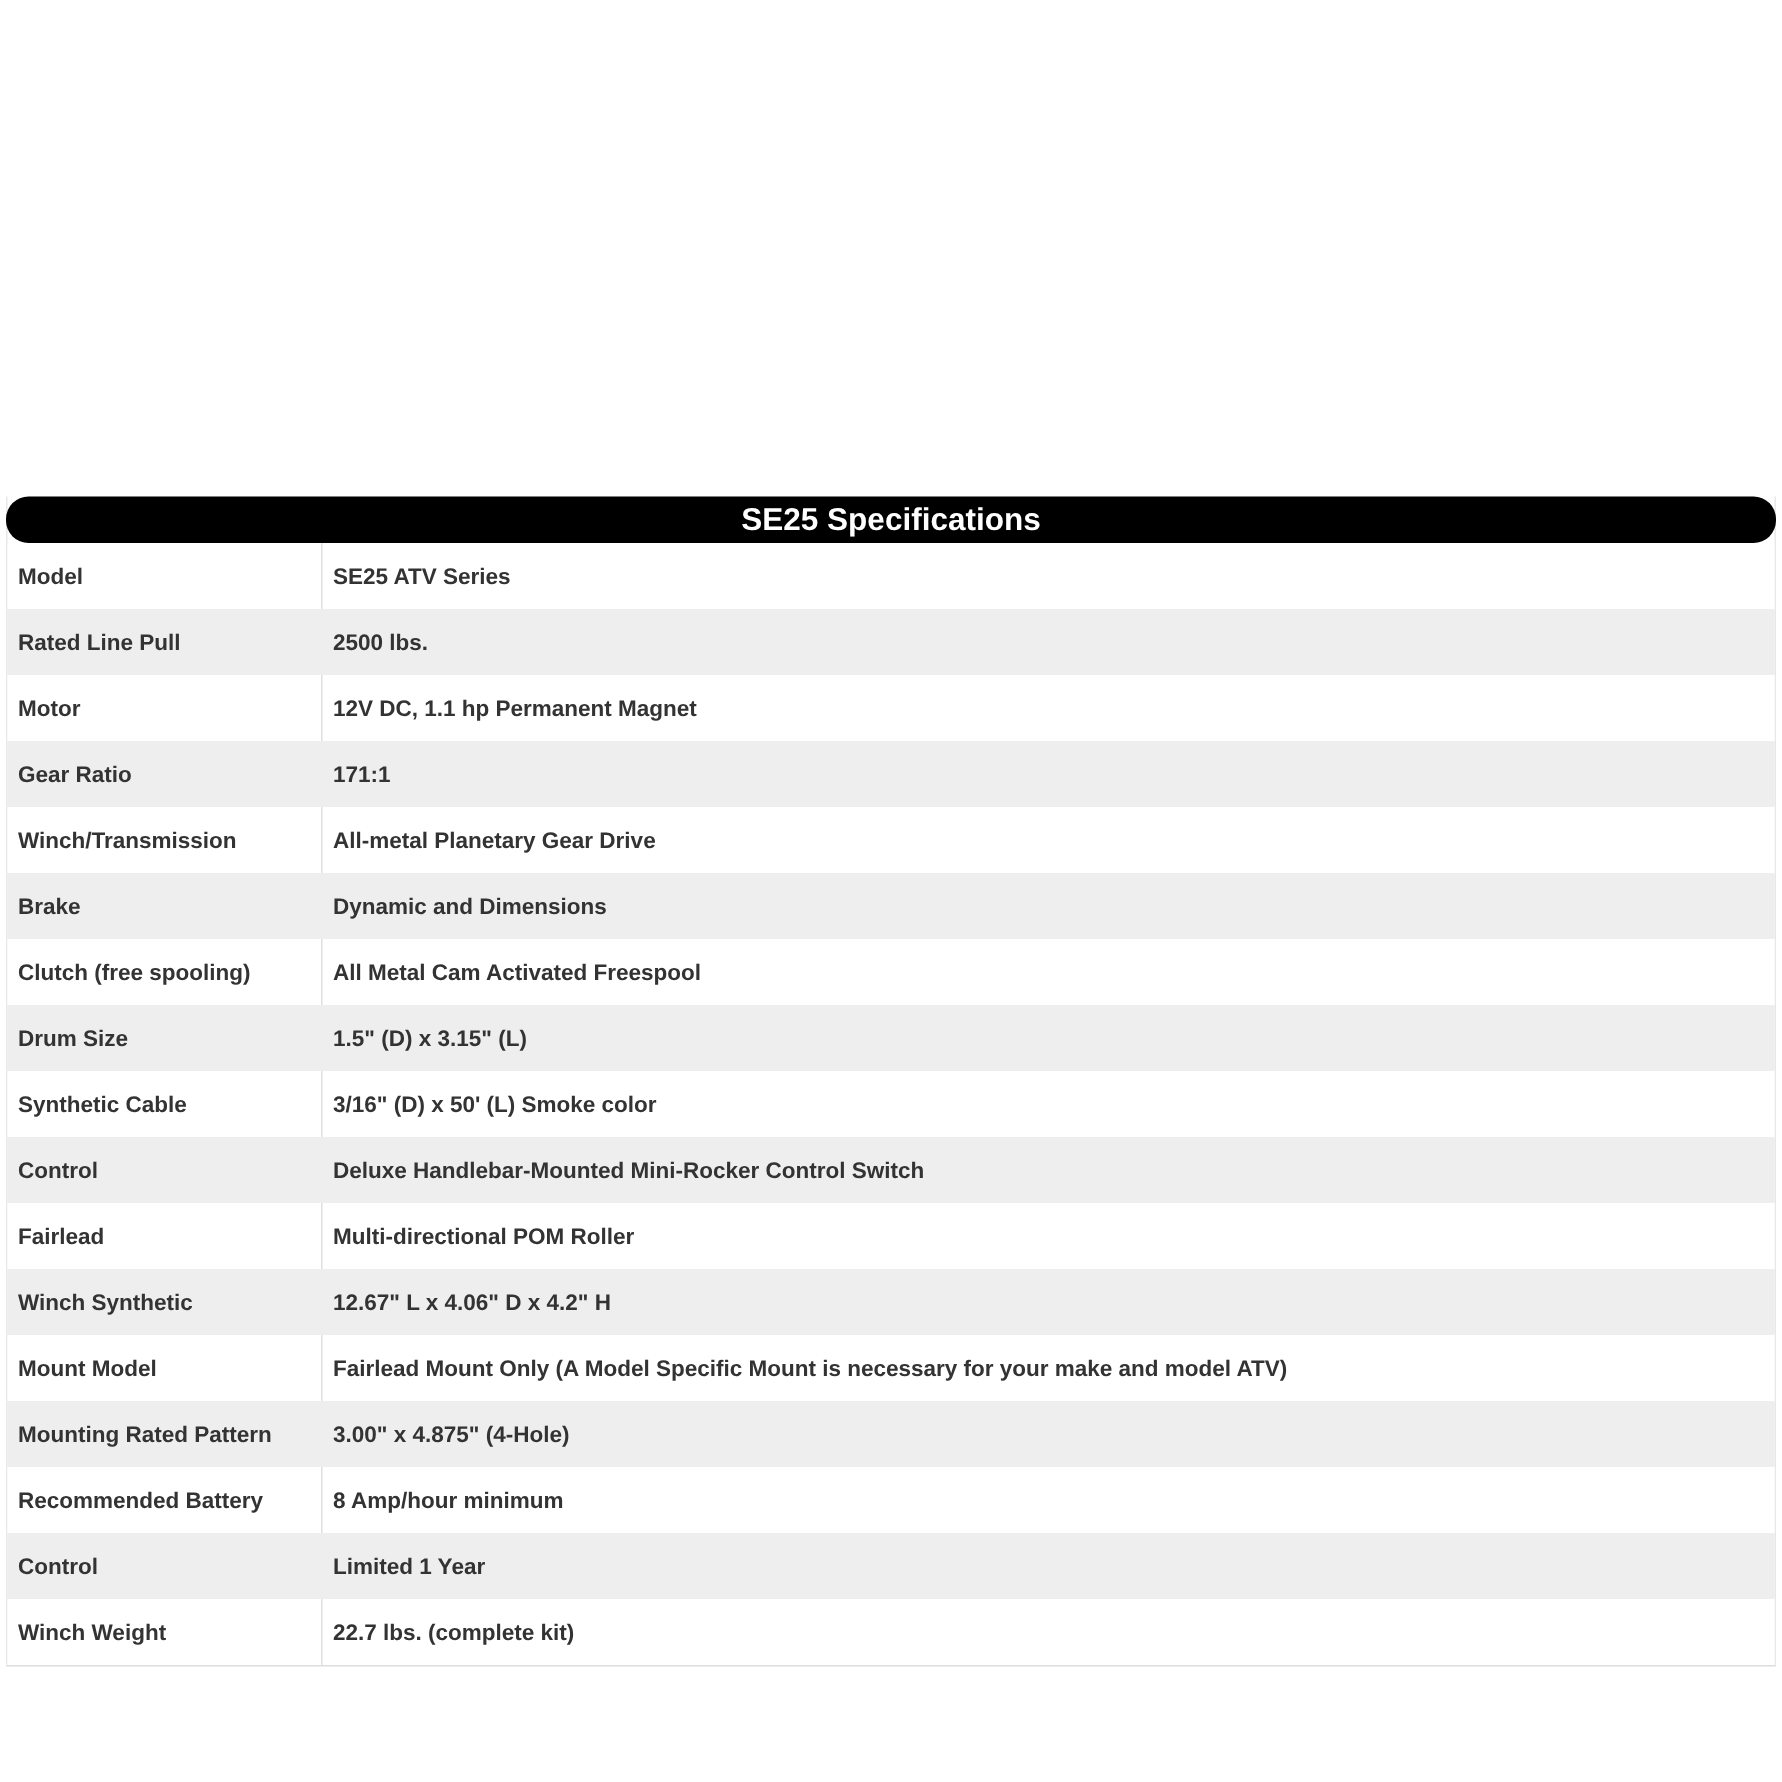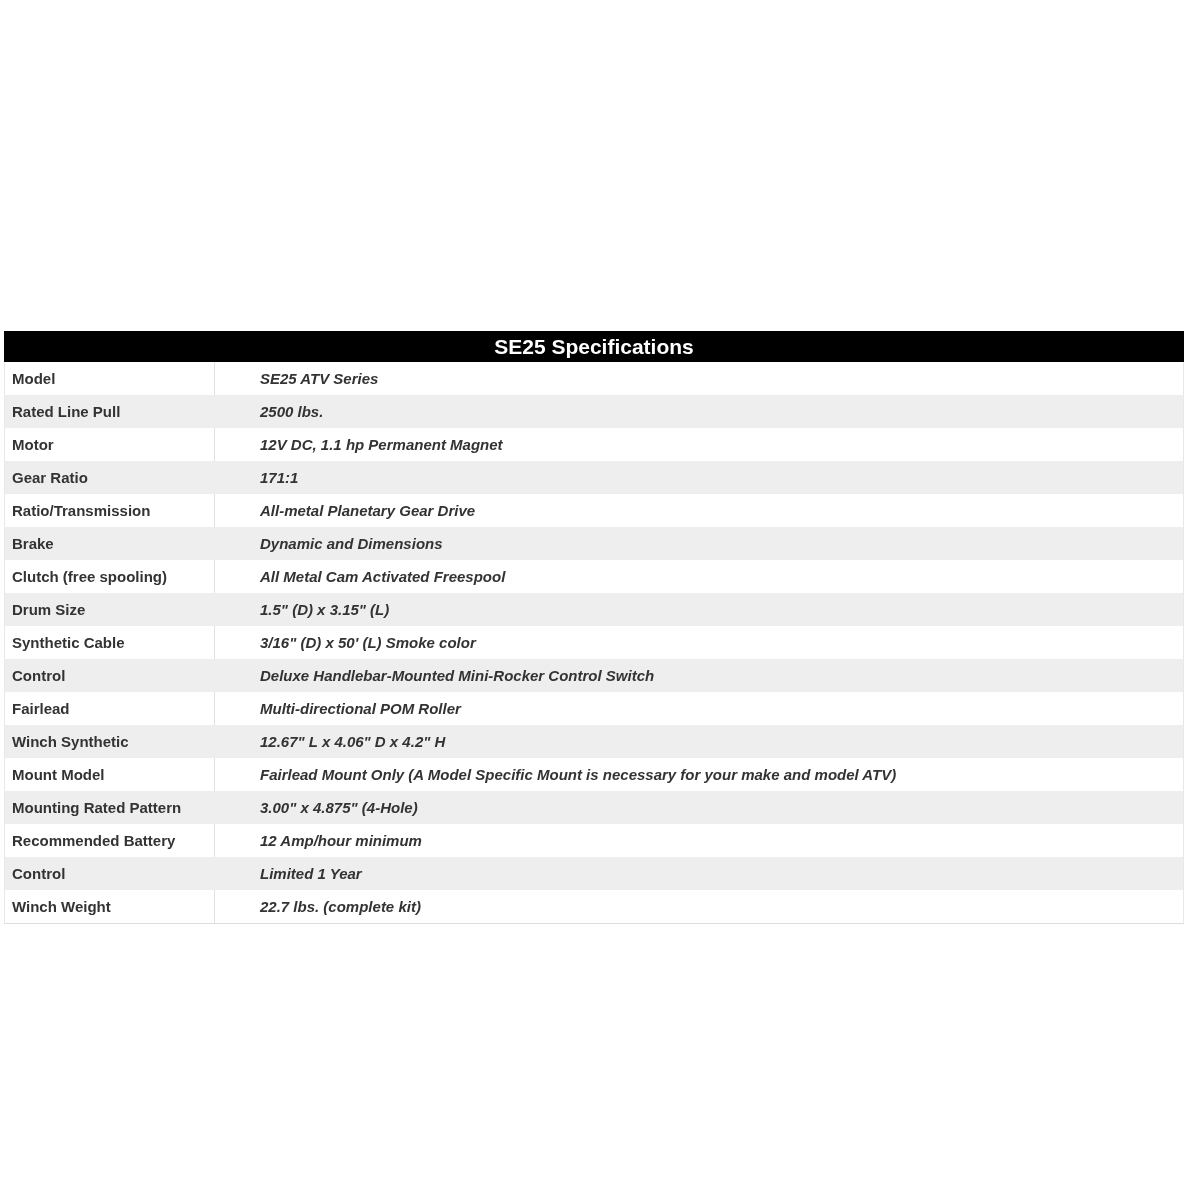--- a/index.html
+++ b/index.html
@@ -31,29 +31,29 @@
     height: 31px;
     background: var(--header-bg, #000000);
     color: var(--header-text, #ffffff);
     font-size: 21px;
     font-weight: bold;
     display: flex;
     align-items: center;
     justify-content: center;
     letter-spacing: 0px;
     margin: 0 -1px; 
+    border-radius: 15px;
   }
   .spec-row {
     display: flex;
-    height: 33px;
+    height: 44px;
     background: var(--row-bg, #ffffff);
     color: var(--text, #333333);
     font-size: 15px;
     font-weight: bold;
-    gap: 38px;
   }
   .spec-row:nth-child(even) {
     background: var(--row-alt-bg, #eeeeee);
   }
   .spec-label {
     width: 210px;
     box-sizing: border-box;
     border-right: 1px solid var(--divider, #e0e0e0);
     padding-left: 7px;
     display: flex;
@@ -64,21 +64,20 @@
   .spec-row:nth-child(even) .spec-label {
     border-right-color: var(--row-alt-bg, #eeeeee);
   }
   .spec-value {
     flex: 1;
     padding-left: 7px;
     display: flex;
     align-items: center;
     white-space: nowrap;
     overflow: hidden;
-    font-style: italic;
   }
 </style>
 </head>
 <body>
 
 <div class="page">
   <div class="spec-table">
     <div class="spec-header">SE25 Specifications</div>
     <div class="spec-rows" id="spec-rows">
   <div class="spec-row">
@@ -95,21 +94,21 @@
     <div class="spec-label">Motor</div>
     <div class="spec-value">12V DC, 1.1 hp Permanent Magnet</div>
   </div>
 
   <div class="spec-row">
     <div class="spec-label">Gear Ratio</div>
     <div class="spec-value">171:1</div>
   </div>
 
   <div class="spec-row">
-    <div class="spec-label">Ratio/Transmission</div>
+    <div class="spec-label">Winch/Transmission</div>
     <div class="spec-value">All-metal Planetary Gear Drive</div>
   </div>
 
   <div class="spec-row">
     <div class="spec-label">Brake</div>
     <div class="spec-value">Dynamic and Dimensions</div>
   </div>
 
   <div class="spec-row">
     <div class="spec-label">Clutch (free spooling)</div>
@@ -146,21 +145,21 @@
     <div class="spec-value">Fairlead Mount Only (A Model Specific Mount is necessary for your make and model ATV)</div>
   </div>
 
   <div class="spec-row">
     <div class="spec-label">Mounting Rated Pattern</div>
     <div class="spec-value">3.00" x 4.875" (4-Hole)</div>
   </div>
 
   <div class="spec-row">
     <div class="spec-label">Recommended Battery</div>
-    <div class="spec-value">12 Amp/hour minimum</div>
+    <div class="spec-value">8 Amp/hour minimum</div>
   </div>
 
   <div class="spec-row">
     <div class="spec-label">Control</div>
     <div class="spec-value">Limited 1 Year</div>
   </div>
 
   <div class="spec-row">
     <div class="spec-label">Winch Weight</div>
     <div class="spec-value">22.7 lbs. (complete kit)</div>

